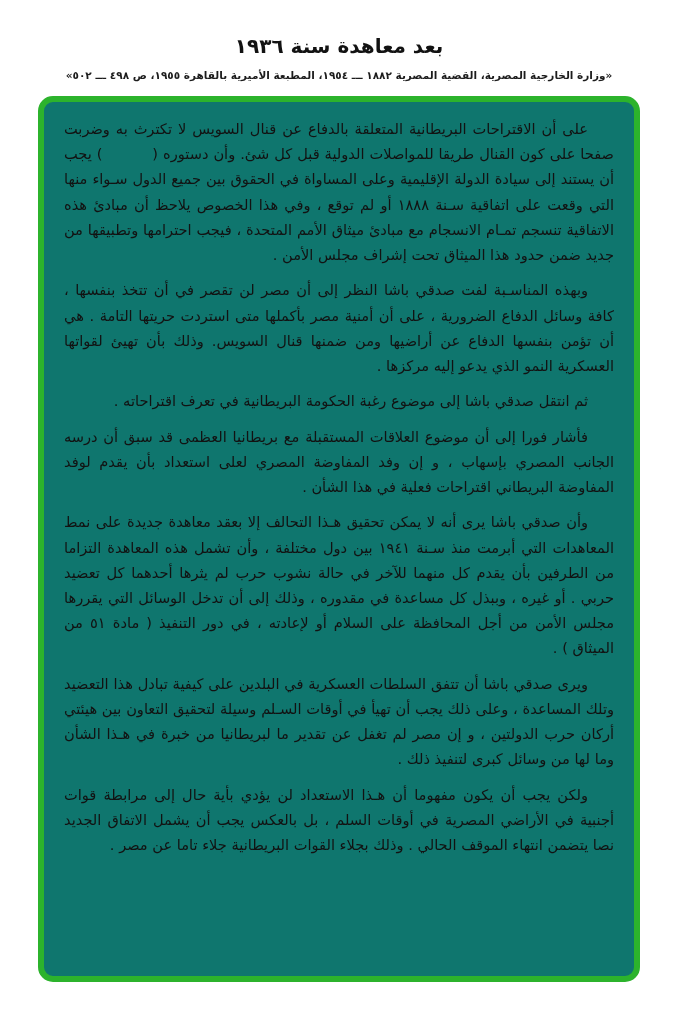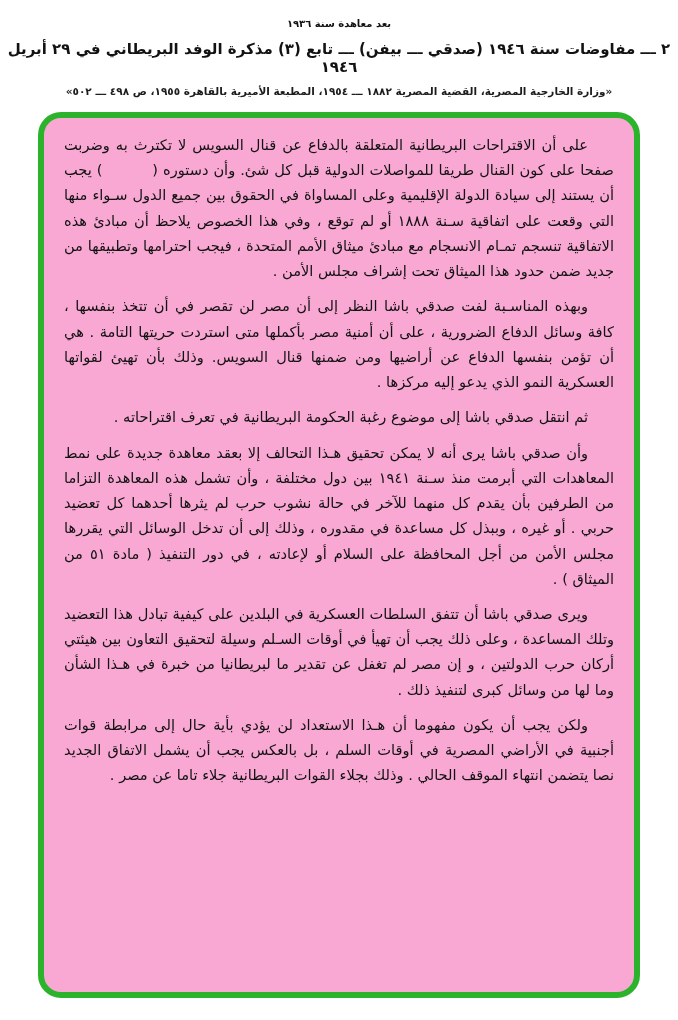--- a/index.html
+++ b/index.html
@@ -8,59 +8,59 @@
   body {
     width: 678px; height: 1020px;
     background: #ffffff;
     font-family: "DejaVu Sans", sans-serif;
     color: var(--ink);
     overflow: hidden;
   }
   .page { width: 678px; height: 1020px; padding-top: 18px; }
 
   .header { direction: rtl; text-align: center; }
-  .h-context { font-size: 10px; font-weight: bold; letter-spacing: 0.5px; margin: 0 0 11px 0; }
+  .h-context { font-size: 20px; font-weight: bold; letter-spacing: 0.5px; margin: 16px 0 11px 0; }
   .h-title   { font-size: 15px; font-weight: bold; margin: 0 0 9px 0; }
   .h-cite    { font-size: 10.5px; font-weight: bold; margin: 4px; color: #1c1c1c; }
 
   .annotation-box {
     margin: 15px auto 0 auto;
     width: 602px; height: 886px;
     border: 6px solid var(--accent-green);
-    border-radius: 23px;
+    border-radius: 15px;
     padding: 14px 20px 10px 20px;
     overflow: hidden;
-    background: #f9a8d4;
+    background: #0f766e;
   }
 
   .body-text {
     direction: rtl;
     text-align: justify;
     font-size: 14.6px;
     line-height: 1.73;
     color: var(--ink);
   }
   .body-text p { margin: 0 0 10px 0; text-indent: 26px; }
   .body-text p:last-child { margin-bottom: 0; }
 </style>
 </head>
 <body>
 
 <div class="page">
 
   <div class="header">
     <p class="h-context">بعد معاهدة سنة ١٩٣٦</p>
-    <p class="h-title">٢ ـــ مفاوضات سنة ١٩٤٦ (صدقي ـــ بيفن) ـــ تابع (٣) مذكرة الوفد البريطاني في ٢٩ أبريل ١٩٤٦</p>
     <p class="h-cite">«وزارة الخارجية المصرية، القضية المصرية ١٨٨٢ ـــ ١٩٥٤، المطبعة الأميرية بالقاهرة ١٩٥٥، ص ٤٩٨ ـــ ٥٠٢»</p>
   </div>
 
   <div class="annotation-box">
     <div class="body-text">
       <p>على أن الاقتراحات البريطانية المتعلقة بالدفاع عن قنال السويس لا تكترث به وضربت صفحا على كون القنال طريقا للمواصلات الدولية قبل كل شئ. وأن دستوره (&nbsp;&nbsp;&nbsp;&nbsp;&nbsp;&nbsp;&nbsp;&nbsp;&nbsp;&nbsp;) يجب أن يستند إلى سيادة الدولة الإقليمية وعلى المساواة في الحقوق بين جميع الدول سـواء منها التي وقعت على اتفاقية سـنة ١٨٨٨ أو لم توقع ، وفي هذا الخصوص يلاحظ أن مبادئ هذه الاتفاقية تنسجم تمـام الانسجام مع مبادئ ميثاق الأمم المتحدة ، فيجب احترامها وتطبيقها من جديد ضمن حدود هذا الميثاق تحت إشراف مجلس الأمن .</p>
       <p>وبهذه المناسـبة لفت صدقي باشا النظر إلى أن مصر لن تقصر في أن تتخذ بنفسها ، كافة وسائل الدفاع الضرورية ، على أن أمنية مصر بأكملها متى استردت حريتها التامة . هي أن تؤمن بنفسها الدفاع عن أراضيها ومن ضمنها قنال السويس. وذلك بأن تهيئ لقواتها العسكرية النمو الذي يدعو إليه مركزها .</p>
       <p>ثم انتقل صدقي باشا إلى موضوع رغبة الحكومة البريطانية في تعرف اقتراحاته .</p>
+      <p>فأشار فورا إلى أن موضوع العلاقات المستقبلة مع بريطانيا العظمى قد سبق أن درسه الجانب المصري بإسهاب ، و إن وفد المفاوضة المصري لعلى استعداد بأن يقدم لوفد المفاوضة البريطاني اقتراحات فعلية في هذا الشأن .</p>
       <p>وأن صدقي باشا يرى أنه لا يمكن تحقيق هـذا التحالف إلا بعقد معاهدة جديدة على نمط المعاهدات التي أبرمت منذ سـنة ١٩٤١ بين دول مختلفة ، وأن تشمل هذه المعاهدة التزاما من الطرفين بأن يقدم كل منهما للآخر في حالة نشوب حرب لم يثرها أحدهما كل تعضيد حربي . أو غيره ، وببذل كل مساعدة في مقدوره ، وذلك إلى أن تدخل الوسائل التي يقررها مجلس الأمن من أجل المحافظة على السلام أو لإعادته ، في دور التنفيذ ( مادة ٥١ من الميثاق ) .</p>
       <p>ويرى صدقي باشا أن تتفق السلطات العسكرية في البلدين على كيفية تبادل هذا التعضيد وتلك المساعدة ، وعلى ذلك يجب أن تهيأ في أوقات السـلم وسيلة لتحقيق التعاون بين هيئتي أركان حرب الدولتين ، و إن مصر لم تغفل عن تقدير ما لبريطانيا من خبرة في هـذا الشأن وما لها من وسائل كبرى لتنفيذ ذلك .</p>
       <p>ولكن يجب أن يكون مفهوما أن هـذا الاستعداد لن يؤدي بأية حال إلى مرابطة قوات أجنبية في الأراضي المصرية في أوقات السلم ، بل بالعكس يجب أن يشمل الاتفاق الجديد نصا يتضمن انتهاء الموقف الحالي . وذلك بجلاء القوات البريطانية جلاء تاما عن مصر .</p>
     </div>
   </div>
 
 </div>
 
 </body></html>

